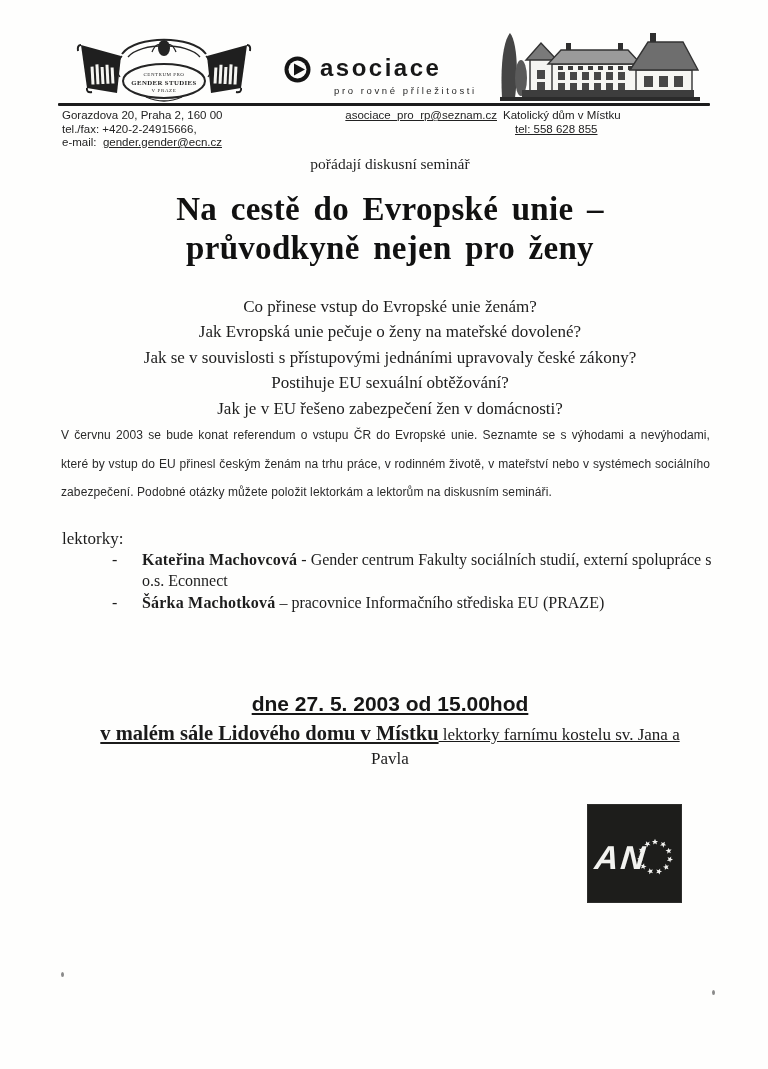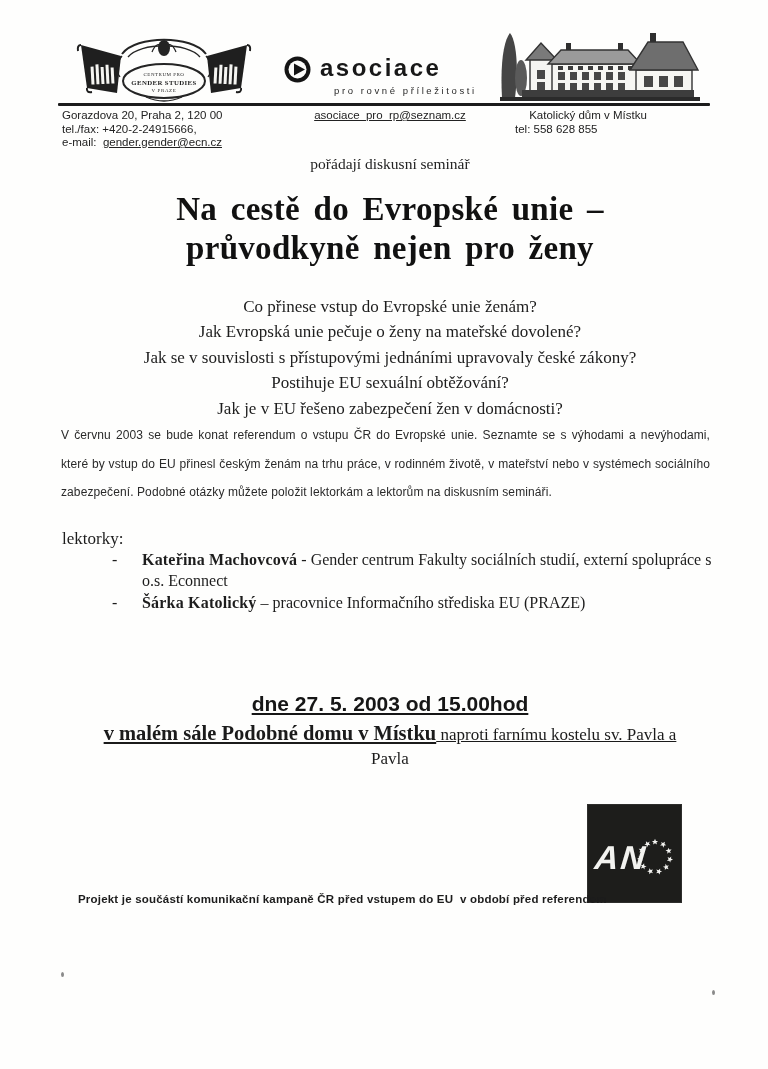--- a/index.html
+++ b/index.html
@@ -11,24 +11,24 @@
   .rule{left:58px;top:103px;width:652px;height:3px;background:#1c1c1c;border-radius:1px;}
   .left-logo{left:76px;top:30px;}
   .center-logo{left:284px;top:56px;display:flex;align-items:flex-start;gap:9px;}
   .center-logo .wordmark{line-height:1;}
   .brand-name{font-weight:bold;font-size:24px;letter-spacing:2.5px;color:#181818;}
   .brand-tagline{font-size:9.5px;letter-spacing:2.6px;color:#2a2a2a;margin-top:6px;padding-left:14px;}
   .right-logo{left:500px;top:20px;}
 
   .contact{font-size:11.5px;line-height:13.5px;color:#222;}
   .contact-left{left:62px;top:109px;}
-  .contact-center{left:283px;top:109px;width:214px;text-align:center;}
+  .contact-center{left:283px;top:109px;width:214px;text-align:right;}
   .contact-right{left:503px;top:109px;width:170px;}
-  .contact-right .l1{text-align:center;}
-  .contact-right .l2{padding-left:12px;}
+  .contact-right .l1{}
+  .contact-right .l2{padding-left:12px;text-decoration:underline;}
   .u{text-decoration:underline;}
 
   .organizer-line{left:0;top:155px;width:780px;text-align:center;
         font-family:"Liberation Serif",serif;font-size:15.5px;color:#232323;}
 
   .title{left:0;top:190px;width:780px;text-align:center;
         font-family:"Liberation Serif",serif;font-weight:bold;
         font-size:33px;line-height:39px;color:#111;word-spacing:5px;letter-spacing:0.3px;}
 
   .questions{left:0;top:294px;width:780px;text-align:center;
@@ -172,21 +172,21 @@
           <rect x="174" y="56" width="9" height="11"></rect>
       </g>
       <rect x="22" y="70" width="172" height="8" fill="#3d3d3d"></rect>
       <rect x="0" y="77" width="200" height="4" fill="#2a2a2a"></rect>
     </svg>
   </div>
 
   <div class="abs rule"></div>
 
   <div class="abs contact contact-left">
-    <div>Gorazdova 20, Praha 2, 120 00</div>
+    <div>Gorazdova 20, Praha 2, 160 00</div>
     <div>tel./fax: +420-2-24915666,</div>
     <div><span style="white-space:pre">e-mail:  </span><span class="u">gender.gender@ecn.cz</span></div>
   </div>
 
   <div class="abs contact contact-center">
     <span class="u">asociace_pro_rp@seznam.cz</span>
   </div>
 
   <div class="abs contact contact-right">
     <div class="l1">Katolický dům v Místku</div>
@@ -212,30 +212,30 @@
 
   <div class="abs lect-label">lektorky:</div>
 
   <div class="abs lect-list">
     <div class="lect-item">
       <span class="dash">-</span>
       <span class="txt"><b>Kateřina Machovcová</b><span> - Gender centrum Fakulty sociálních studií, externí spolupráce s o.s. Econnect</span></span>
     </div>
     <div class="lect-item">
       <span class="dash">-</span>
-      <span class="txt"><b>Šárka Katolický</b><span> – pracovnice Informačního střediska EU (PRAZE)</span></span>
+      <span class="txt"><b>Šárka Machotková</b><span> – pracovnice Informačního střediska EU (PRAZE)</span></span>
     </div>
   </div>
 
   <div class="abs event-date">
     <span>dne 27. 5. 2003 od 15.00hod</span>
   </div>
 
   <div class="abs venue-line">
-    <span class="vb">v malém sále Podobné domu v Místku</span><span class="vr"> naproti farnímu kostelu sv. Pavla a</span>
+    <span class="vb">v malém sále Lidového domu v Místku</span><span class="vr"> lektorky farnímu kostelu sv. Jana a</span>
   </div>
   <div class="abs venue-line2">Pavla</div>
 
   <div class="abs ano-box">
     <span class="ano-text">AN</span>
     <svg class="ano-stars" width="42" height="46" viewBox="0 0 42 46">
       <defs>
         <path id="st" d="M0,-3.2 L0.95,-1 L3.05,-1 L1.4,0.4 L2,2.6 L0,1.25 L-2,2.6 L-1.4,0.4 L-3.05,-1 L-0.95,-1 Z" fill="#f3f3f0"></path>
       </defs>
       <g transform="translate(21,25)">
@@ -247,18 +247,17 @@
         <use href="#st" transform="rotate(165) translate(0,-15)"></use>
         <use href="#st" transform="rotate(198) translate(0,-15)"></use>
         <use href="#st" transform="rotate(231) translate(0,-15)"></use>
         <use href="#st" transform="rotate(264) translate(0,-15)"></use>
         <use href="#st" transform="rotate(297) translate(0,-15)"></use>
         <use href="#st" transform="rotate(330) translate(0,-15)"></use>
       </g>
     </svg>
   </div>
 
-  <div class="abs footer-note">Projekt je součástí komunikační kampaně ČR před vstupem do EU  v období před referendem</div>
 
   <div class="speck" style="left:61px;top:972px;width:3px;height:5px;"></div>
   <div class="speck" style="left:712px;top:990px;width:3px;height:5px;"></div>
 
 </div>
 
 </body></html>

